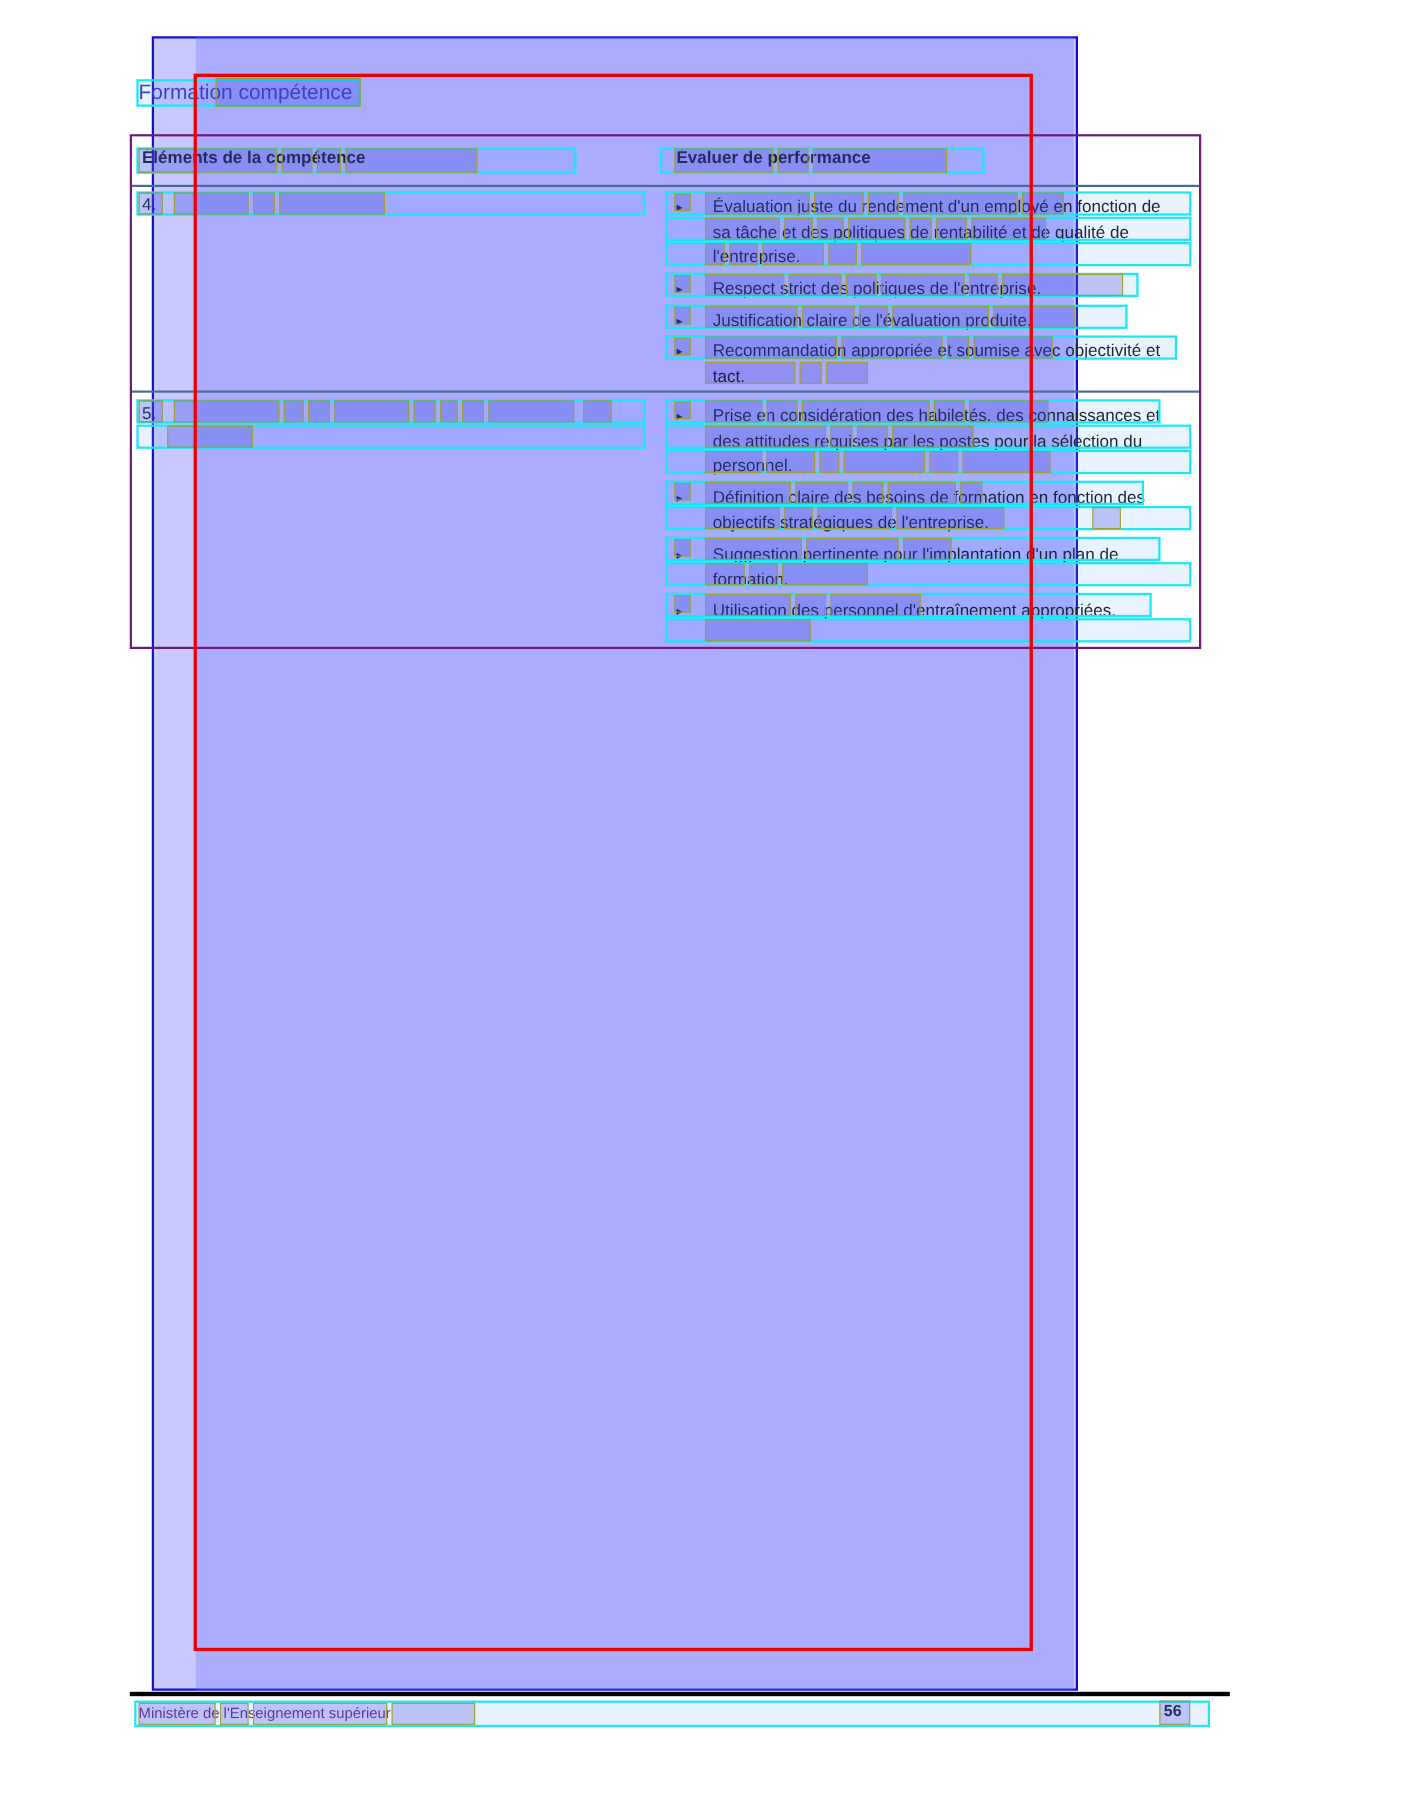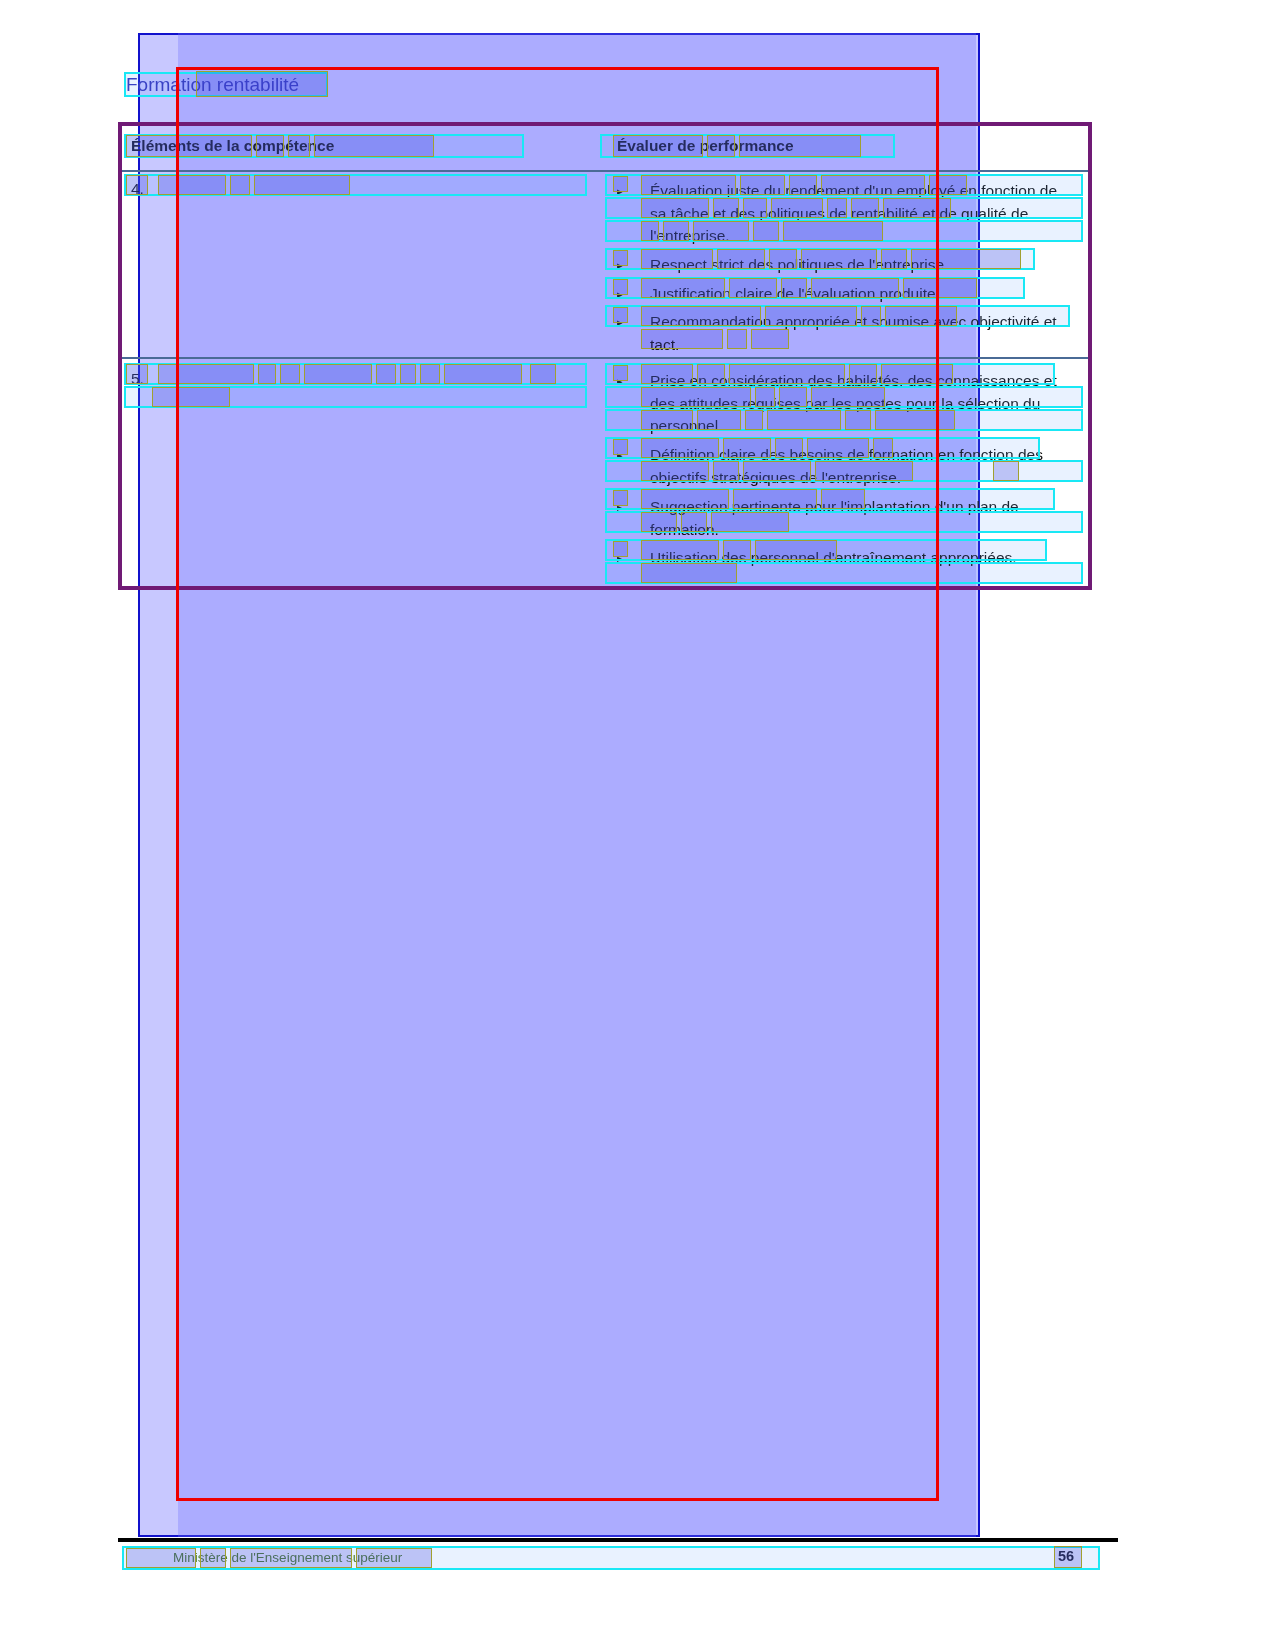--- a/index.html
+++ b/index.html
@@ -35,21 +35,21 @@
     left:176px;top:67px;width:763px;height:1434px;
     border:3px solid #ee0000;
     box-sizing:border-box;
     pointer-events:none;
   }
 
   
   .doc-table{
     position:absolute;
     left:118px;top:122px;width:974px;height:468px;
-    border:4px solid #701a75;
+    border:2px solid #701a75;
     box-sizing:border-box;
   }
   .thead{
     position:absolute;left:0;top:0;width:100%;height:46px;
     border-bottom:2px solid #4a6b96;box-sizing:border-box;
   }
   .hrow-sep{
     position:absolute;left:0;width:100%;height:0;border-top:2px solid #4a6b96;
   }
   .th{
@@ -73,21 +73,21 @@
     position:absolute;left:0;top:0;font-size:11px;color:#111;
   }
   .bullet-text{display:block;margin-left:33px;}
 
   
   .footer-rule{
     position:absolute;left:118px;top:1538px;width:1000px;height:4px;background:#000;
   }
   .footer-txt{
     position:absolute;left:126px;top:1550px;
-    font-size:13.5px;color:#4d7c0f;white-space:nowrap;margin-left:47px;
+    font-size:13.5px;color:#701a75;white-space:nowrap;
   }
   .footer-page{
     position:absolute;left:1058px;top:1548px;
     font-size:14.5px;font-weight:bold;color:#111;white-space:nowrap;
   }
 
   
   .ocr-word{
     position:absolute;
     border:1px solid #a0a030;
@@ -108,21 +108,21 @@
   }
 </style>
 </head>
 <body>
 
 <div id="page">
 
   <div class="region-outer"></div>
   <div class="region-col"></div>
 
-  <div class="title-txt">Formation rentabilité</div>
+  <div class="title-txt">Formation compétence</div>
   <div class="ocr-line" style="left:124px;top:72px;width:204px;height:25px;"></div>
   <div class="ocr-word" style="left:196px;top:71px;width:132px;height:26px;"></div>
 
   <div class="doc-table">
     <div class="thead">
       <div class="th c1">Éléments de la compétence</div>
       <div class="th c2">Évaluer de performance</div>
     </div>
     <div class="hrow-sep" style="top:231px;"></div>
 

